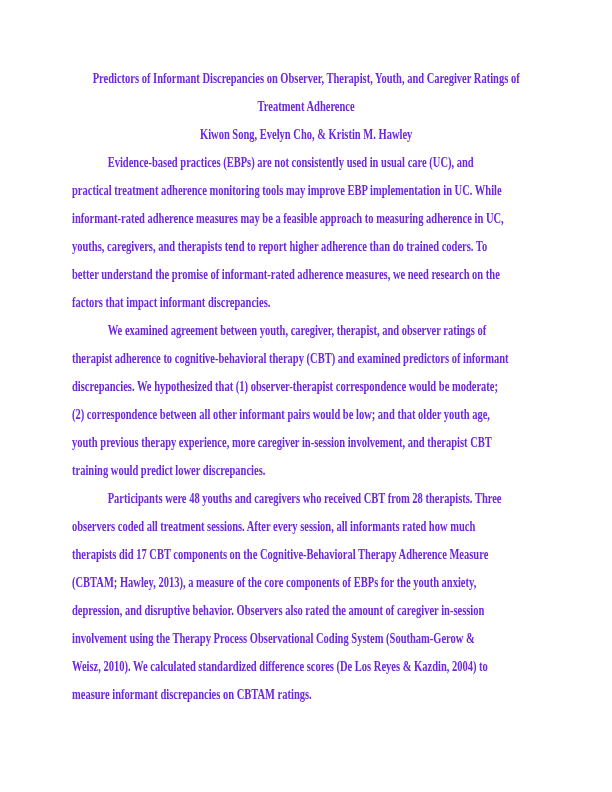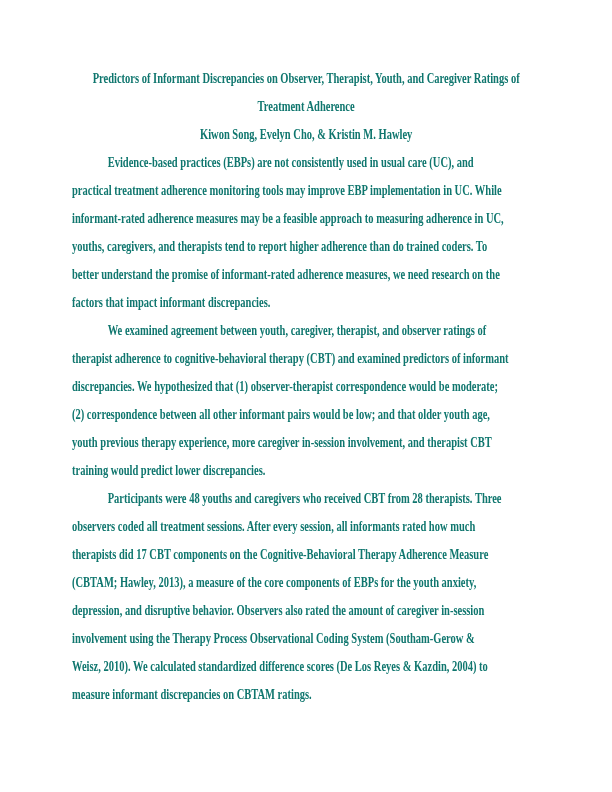--- a/index.html
+++ b/index.html
@@ -6,21 +6,21 @@
     margin: 0;
     padding: 0;
     background: #ffffff;
   }
   .page {
     position: relative;
     width: 612px;
     height: 792px;
     background: #ffffff;
     overflow: hidden;
-    color: #0f766e;
+    color: #6d28d9;
     font-family: "Liberation Serif", "DejaVu Serif", serif;
     font-weight: bold;
     font-size: 15px;
     line-height: 28px;
   }
   
   .scale-wrap {
     position: absolute;
     top: 64px;
     left: 72px;

